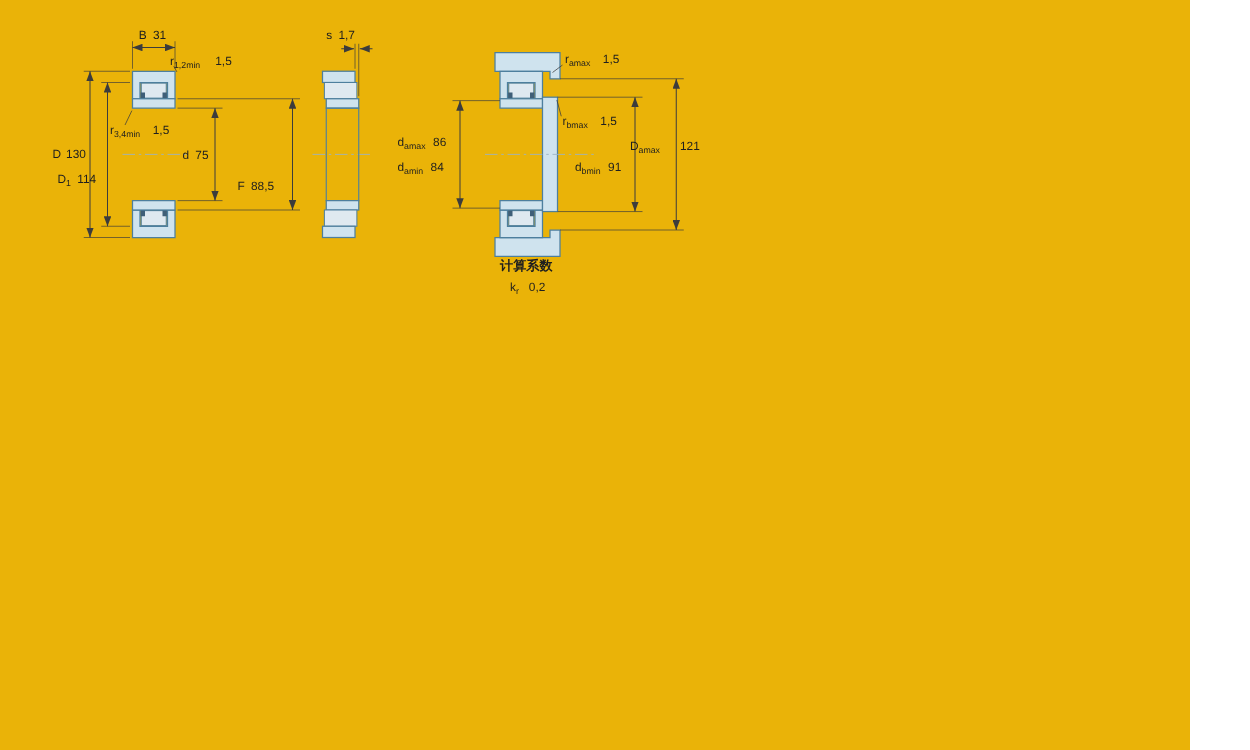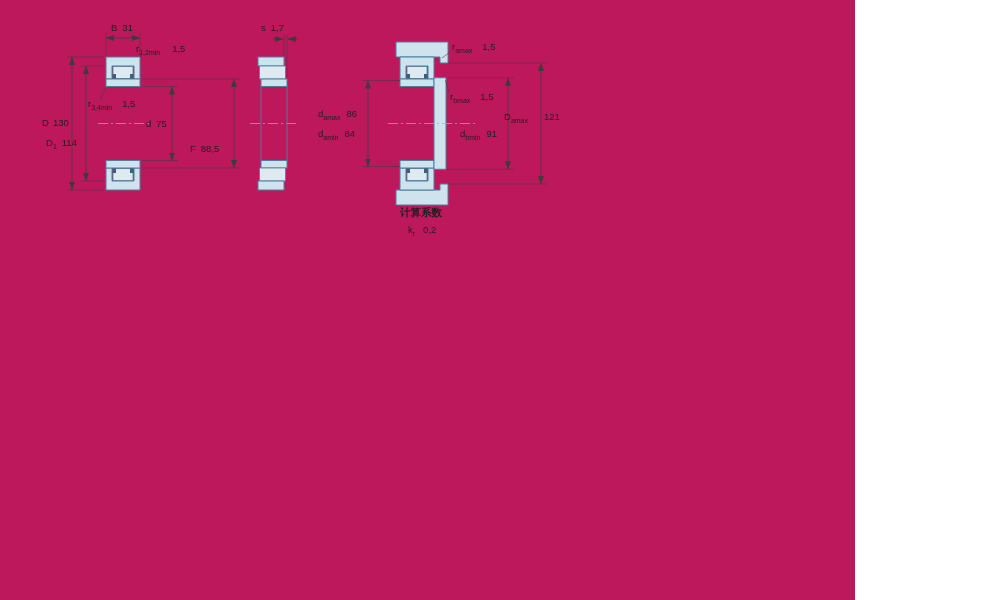--- a/index.html
+++ b/index.html
@@ -4,21 +4,21 @@
 <style>
   :root{
     --ring-fill:#cfe3ee;
     --ring-stroke:#4d7f9e;
     --cage-fill:#3f5f78;
     --roller-fill:#dfe9f0;
     --dim-color:#3c3c3c;
     --centerline-color:#9ab4c4;
   }
   html,body{margin:0;padding:0;background:#ffffff;}
-  .canvas{width:855px;height:600px;background:#be185d;position:relative;overflow:hidden;}
+  .canvas{width:952px;height:600px;background:#eab308;position:relative;overflow:hidden;}
   svg text{font-family:"Liberation Sans", sans-serif;font-size:9.5px;fill:#1f1f1f;}
   svg .sub{font-size:7px;}
   svg .heading{font-weight:bold;font-size:10.5px;}
   .ring{fill:var(--ring-fill);stroke:var(--ring-stroke);stroke-width:1;}
   .roller{fill:var(--roller-fill);stroke:var(--ring-stroke);stroke-width:0.8;}
   .cage{fill:var(--cage-fill);stroke:none;}
   .outline{fill:none;stroke:var(--ring-stroke);stroke-width:0.9;}
   .dim{stroke:var(--dim-color);stroke-width:0.8;fill:none;}
   .ext{stroke:var(--dim-color);stroke-width:0.55;fill:none;}
   .leader{stroke:var(--dim-color);stroke-width:0.6;fill:none;}

